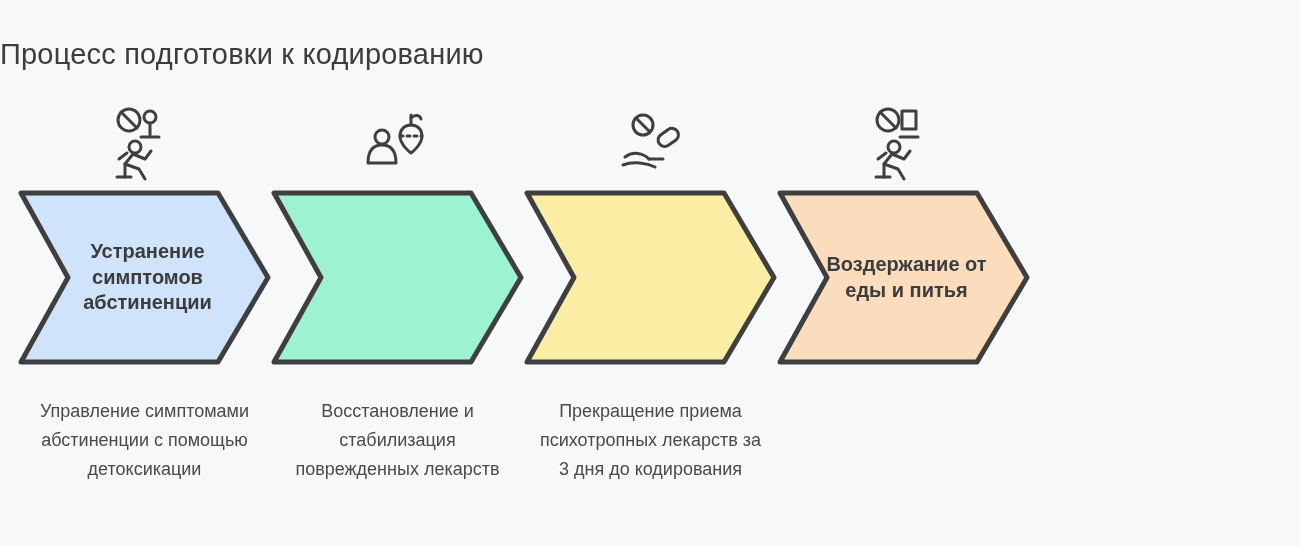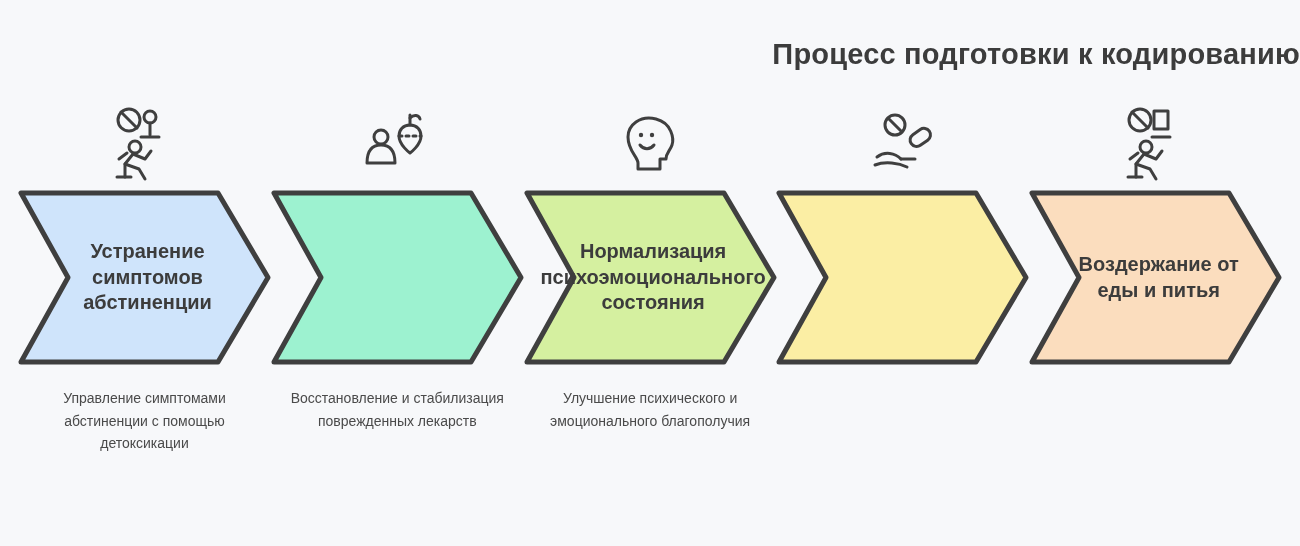--- a/index.html
+++ b/index.html
@@ -12,23 +12,23 @@
     background: #f7f8fa;
     font-family: "Liberation Sans", sans-serif;
     overflow: hidden;
     position: relative;
   }
   .page-title {
     position: absolute;
     top: 38px;
     left: 0;
     width: 100%;
-    text-align: right;
+    text-align: left;
     font-size: 29px;
-    font-weight: bold;
+    font-weight: normal;
     color: #3c3c3c;
     letter-spacing: 0.2px;
   }
   .steps {
     position: absolute;
     top: 105px;
     left: 18px;
     width: 1264px;
     height: 420px;
     display: flex;
@@ -76,25 +76,25 @@
     text-align: center;
     font-size: 20px;
     font-weight: bold;
     color: #3c3c3c;
     line-height: 1.28;
     padding: 0 28px 0 34px;
     box-sizing: border-box;
   }
   .caption {
     position: absolute;
-    top: 282px;
+    top: 292px;
     left: 0;
     width: 253px;
     text-align: center;
-    font-size: 14px;
+    font-size: 18px;
     color: #4a4a4a;
     line-height: 1.62;
     padding: 0 16px;
     box-sizing: border-box;
   }
 </style>
 </head>
 <body>
 
 <div class="page-title">Процесс подготовки к кодированию</div>
@@ -138,54 +138,38 @@
       </svg>
     </div>
     <div class="chev">
       <svg width="253" height="175" viewBox="0 0 253 175">
         <path d="M3 3 H200 L250 87.5 L200 172 H3 L50 87.5 Z" fill="#9df2d0" stroke="#3f3f3f" stroke-width="5" stroke-linejoin="round"></path>
       </svg>
     </div>
     <div class="caption">Восстановление и стабилизация поврежденных лекарств</div>
   </div>
 
-  <div class="step">
-    <div class="icon-wrap">
-      <svg width="84" height="76" viewBox="0 0 84 76" fill="none" stroke="#3f3f3f" stroke-width="3" stroke-linecap="round" stroke-linejoin="round">
-        <path d="M58 52 C58 46 62 44 64 38 C66 32 64 16 48 12 C32 8 20 18 20 30 C20 44 30 50 30 56 L30 62 L52 62 L52 52 Z"></path>
-        <circle cx="33" cy="28" r="2.2" fill="#3f3f3f" stroke="none"></circle>
-        <circle cx="44" cy="28" r="2.2" fill="#3f3f3f" stroke="none"></circle>
-        <path d="M32 38 C36 43 42 43 46 38"></path>
-      </svg>
-    </div>
-    <div class="chev">
-      <svg width="253" height="175" viewBox="0 0 253 175">
-        <path d="M3 3 H200 L250 87.5 L200 172 H3 L50 87.5 Z" fill="#d5f0a0" stroke="#3f3f3f" stroke-width="5" stroke-linejoin="round"></path>
-      </svg>
-    </div>
-    <div class="chev-label">Нормализация психоэмоционального состояния</div>
-    <div class="caption">Улучшение психического и эмоционального благополучия</div>
-  </div>
 
   <div class="step">
     <div class="icon-wrap">
       <svg width="84" height="76" viewBox="0 0 84 76" fill="none" stroke="#3f3f3f" stroke-width="3" stroke-linecap="round" stroke-linejoin="round">
         <circle cx="34" cy="18" r="10"></circle>
         <line x1="28" y1="12" x2="40" y2="24"></line>
         <rect x="48" y="24" width="22" height="13" rx="6.5" transform="rotate(-35 59 30)"></rect>
         <path d="M16 50 C24 44 34 46 40 52"></path>
         <path d="M14 58 C24 54 38 56 46 60"></path>
         <path d="M40 52 L54 52"></path>
       </svg>
     </div>
     <div class="chev">
       <svg width="253" height="175" viewBox="0 0 253 175">
         <path d="M3 3 H200 L250 87.5 L200 172 H3 L50 87.5 Z" fill="#fbeea4" stroke="#3f3f3f" stroke-width="5" stroke-linejoin="round"></path>
       </svg>
     </div>
+    <div class="caption">Прекращение приема психотропных лекарств за 3 дня до кодирования</div>
   </div>
 
   <div class="step">
     <div class="icon-wrap">
       <svg width="84" height="76" viewBox="0 0 84 76" fill="none" stroke="#3f3f3f" stroke-width="3" stroke-linecap="round" stroke-linejoin="round">
         <circle cx="26" cy="13" r="11"></circle>
         <line x1="18" y1="5" x2="34" y2="21"></line>
         <rect x="40" y="4" width="14" height="18"></rect>
         <path d="M38 30 L56 30"></path>
         <circle cx="32" cy="40" r="6"></circle>

